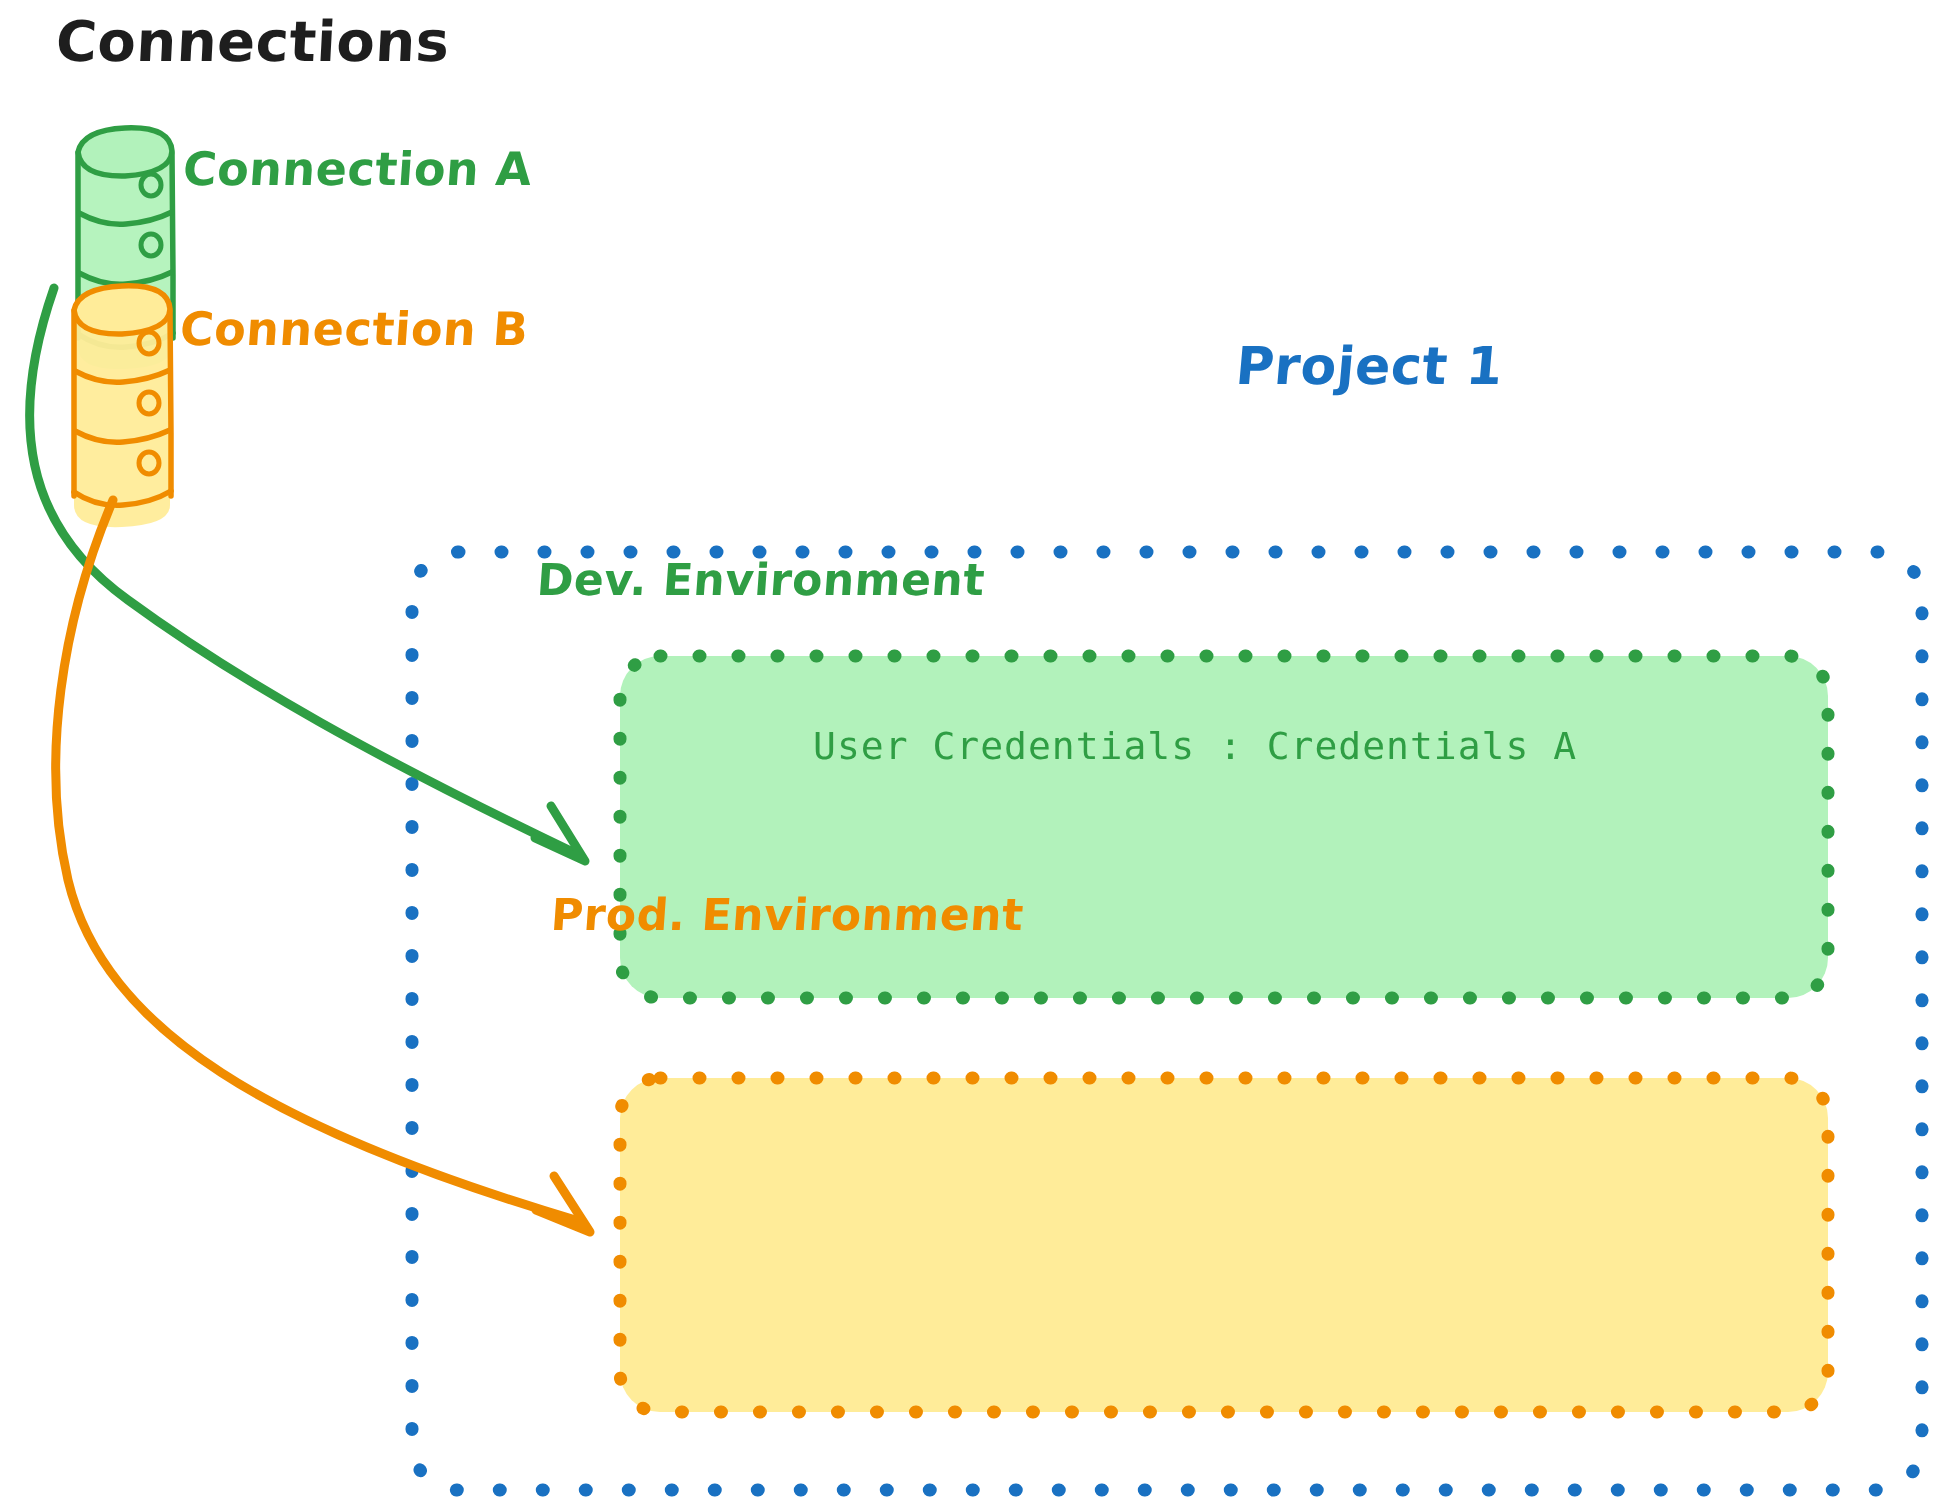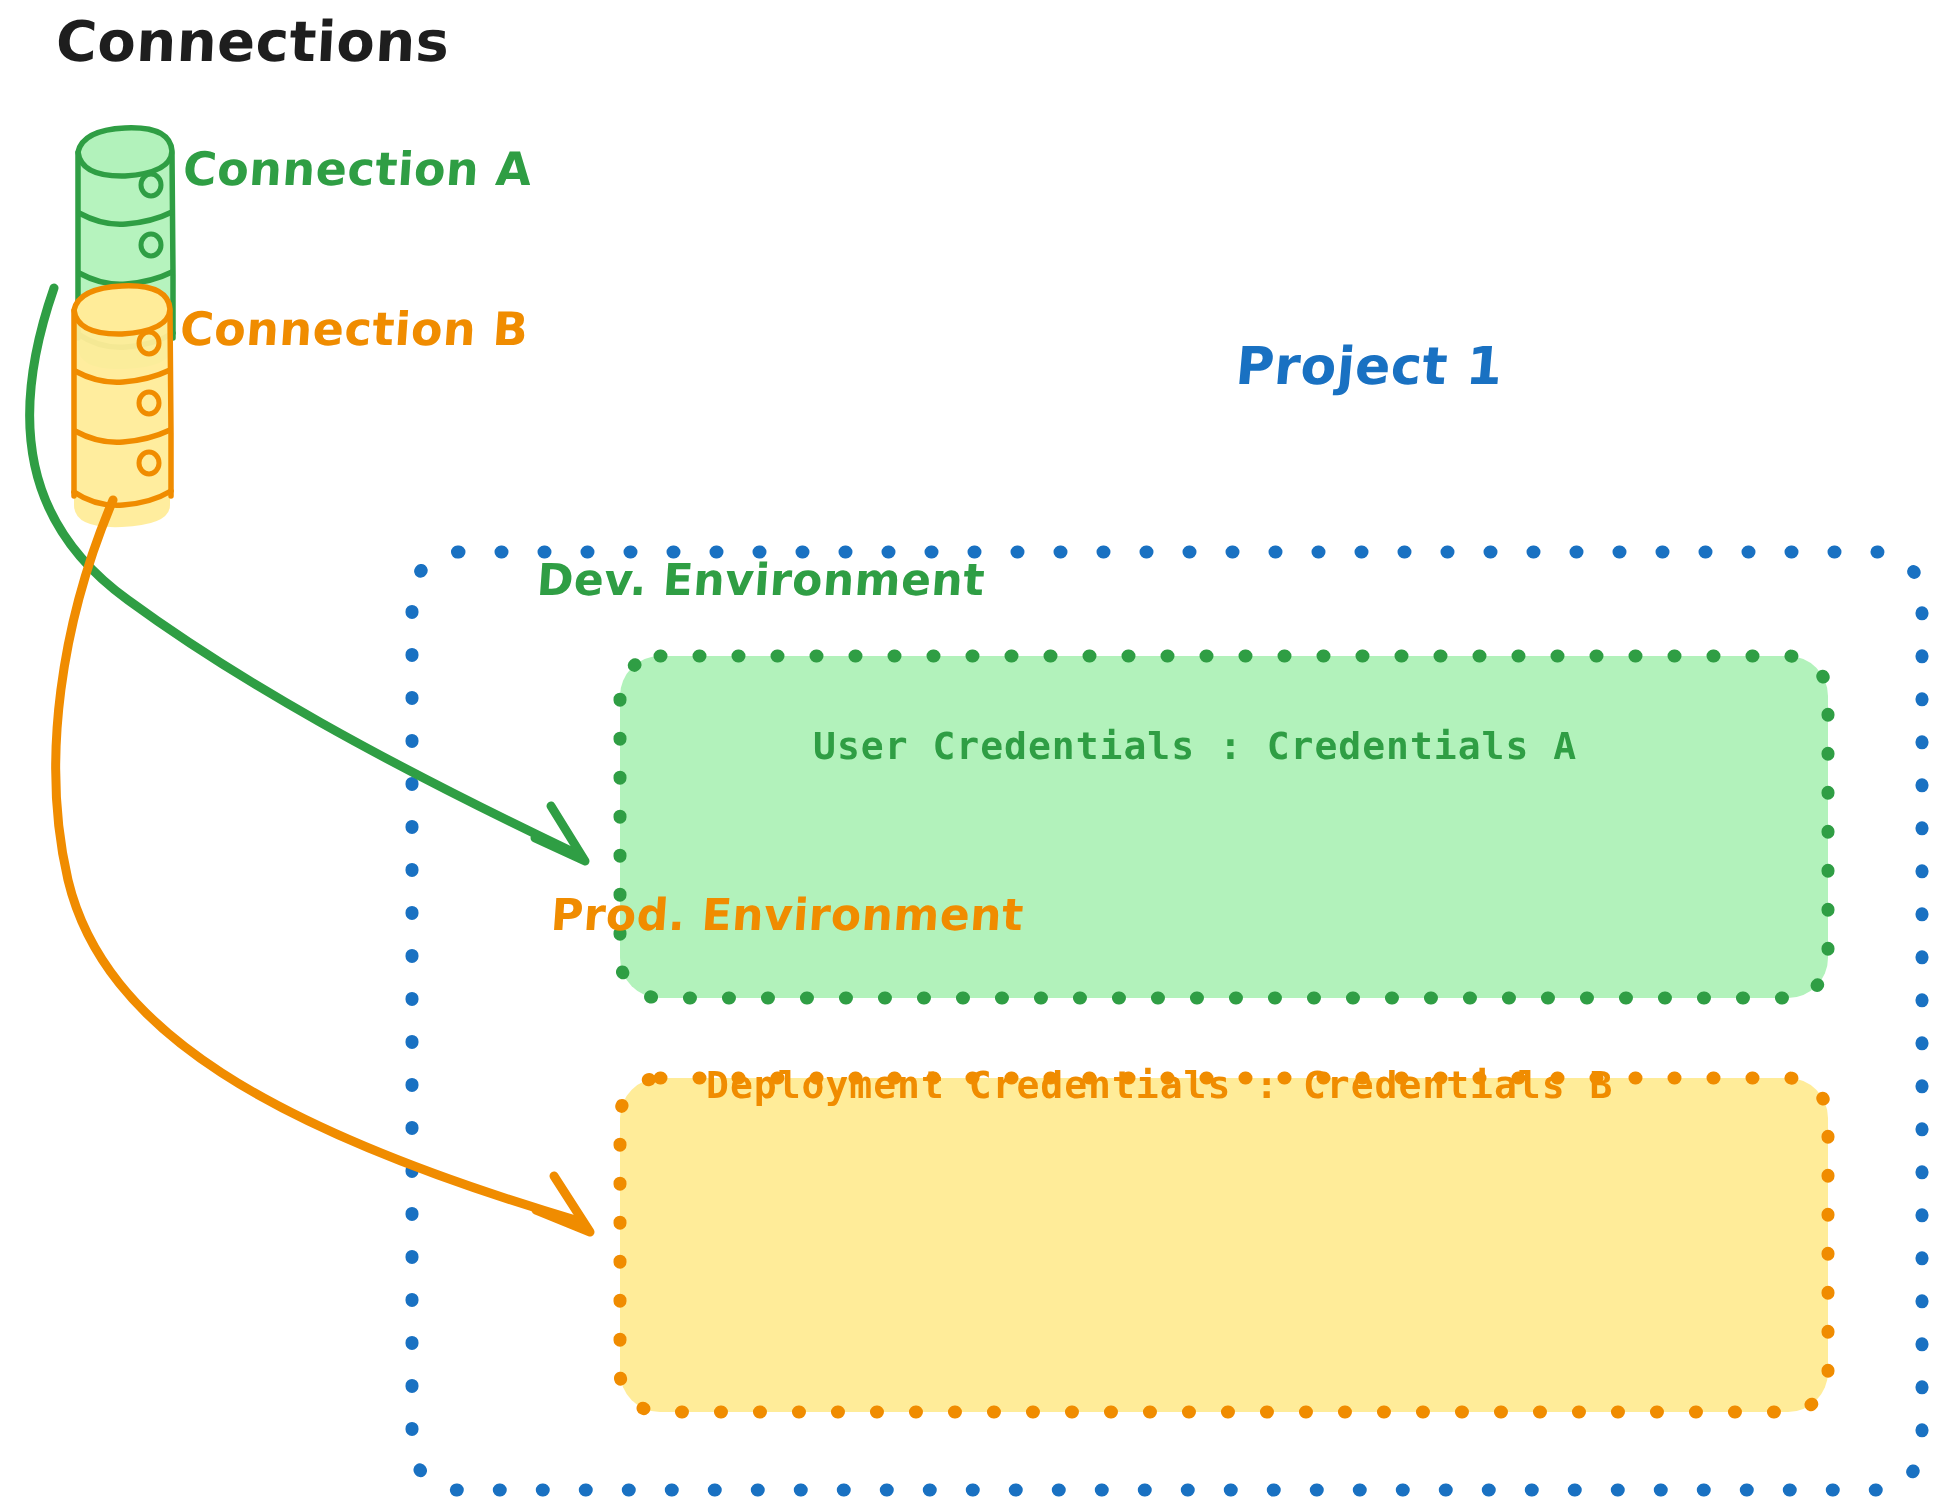--- a/index.html
+++ b/index.html
@@ -25,21 +25,21 @@
     width: 1948px;
     height: 1506px;
   }
   .hand {
     font-family: "DejaVu Sans", sans-serif;
     font-weight: 700;
     letter-spacing: 0.5px;
   }
   .mono {
     font-family: "DejaVu Sans Mono", monospace;
-    font-weight: 700;
+    font-weight: 400;
   }
   .txt {
     position: absolute;
     white-space: pre;
     line-height: 1;
     user-select: none;
   }
   #title-connections {
     left: 56px;
     top: 14px;
@@ -170,15 +170,14 @@
   <div class="txt hand" id="label-connection-b">Connection B</div>
 
   <div class="txt hand" id="label-project">Project 1</div>
 
   <div class="txt hand" id="label-dev-env">Dev. Environment</div>
 
   <div class="txt mono" id="label-dev-cred">User Credentials : Credentials A</div>
 
   <div class="txt hand" id="label-prod-env">Prod. Environment</div>
 
-  <div class="txt mono" id="label-prod-cred">Deployment Credentials : Credentials B</div>
 
 </div>
 
 </body></html>

